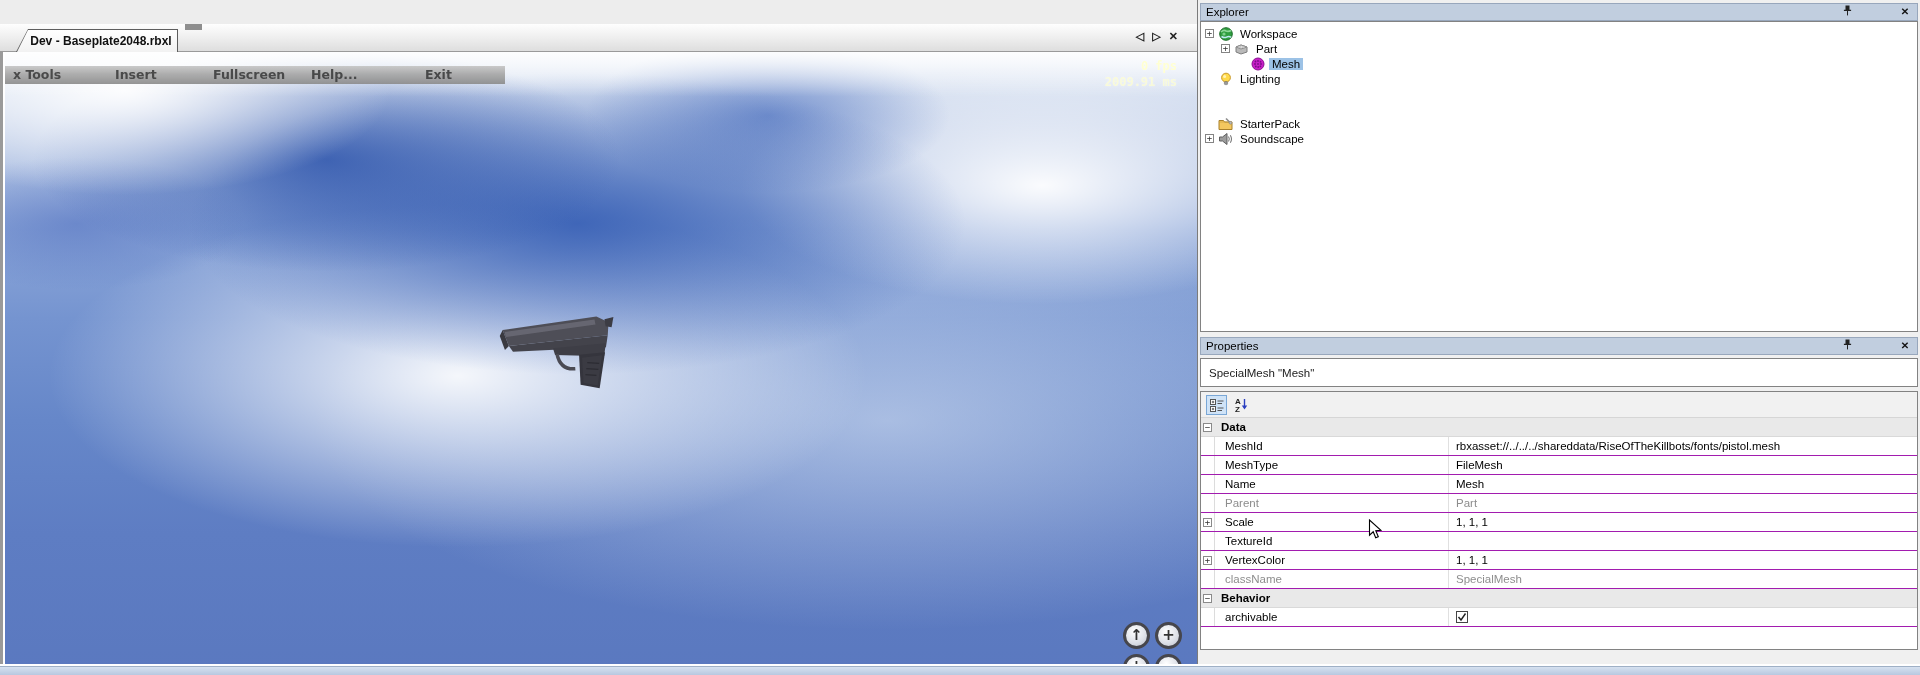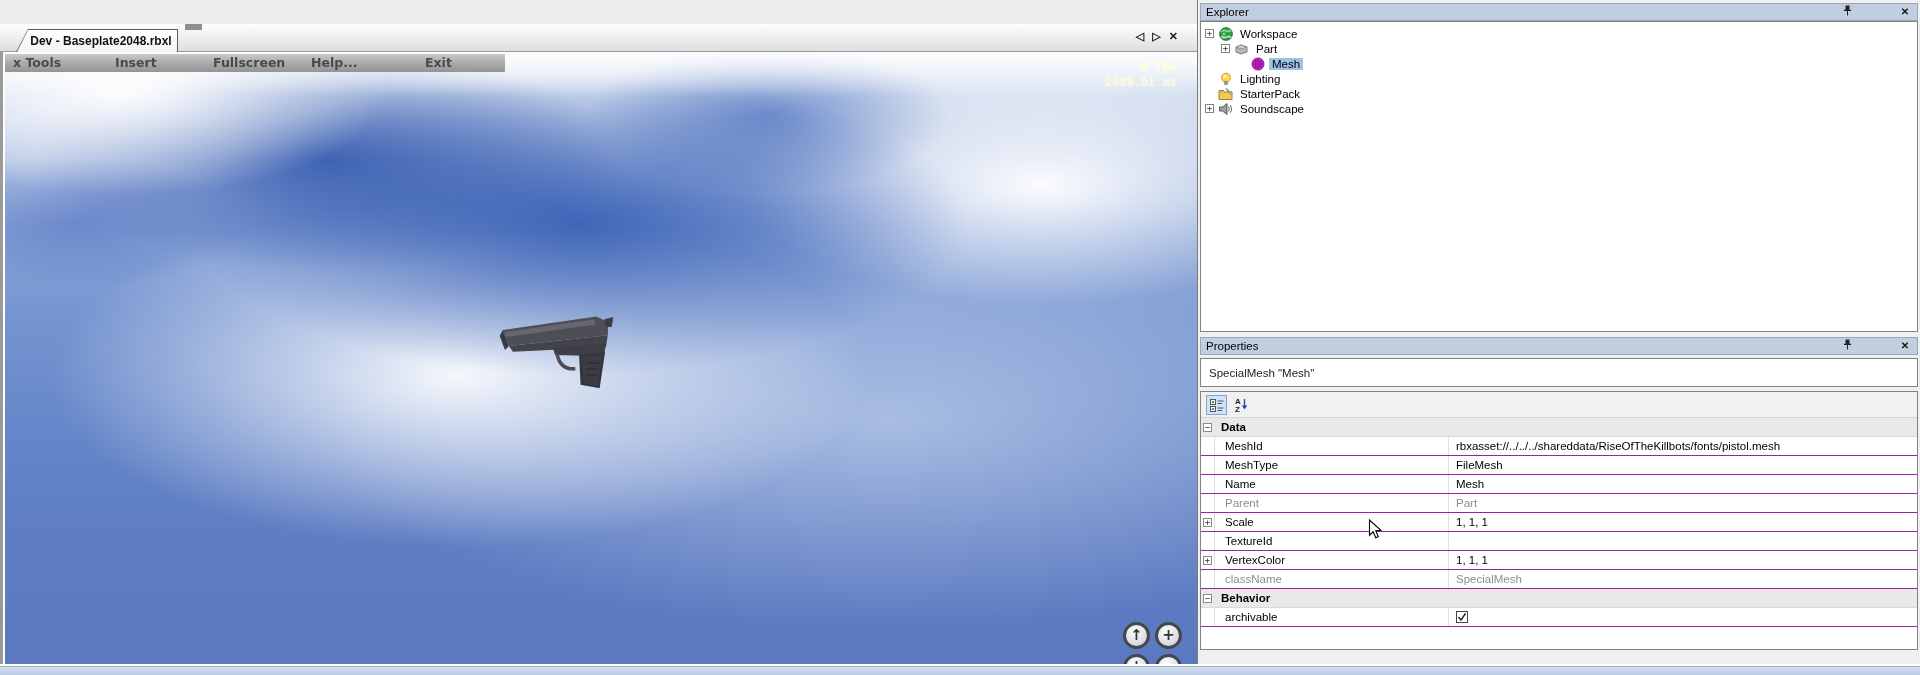--- a/index.html
+++ b/index.html
@@ -47,21 +47,21 @@
       radial-gradient(ellipse 540px 210px at 48% 27%, rgba(44,86,176,0.82), rgba(44,86,176,0) 72%),
       radial-gradient(ellipse 260px 110px at 64% 10%, rgba(58,98,185,0.6), rgba(58,98,185,0) 70%),
       radial-gradient(ellipse 240px 95px at 6% 27%, rgba(72,104,188,0.5), rgba(72,104,188,0) 70%),
       radial-gradient(ellipse 430px 170px at 87% 21%, rgba(255,255,255,0.95), rgba(255,255,255,0) 70%),
       radial-gradient(ellipse 620px 260px at 38% 51%, rgba(255,255,255,0.92), rgba(255,255,255,0) 66%),
       radial-gradient(ellipse 820px 300px at 74% 58%, rgba(236,243,251,0.5), rgba(236,243,251,0) 70%),
       linear-gradient(180deg, #e8eef7 0%, #bccbe7 14%, #8da7d9 28%, #7594d0 42%, #6687c9 58%, #5e7dc3 76%, #5a78bf 100%);
     overflow:hidden;
   }
   .gamemenu {
-    position:absolute; left:0; top:2px; width:500px; height:18px;
+    position:absolute; left:0; top:14px; width:500px; height:18px;
     background:linear-gradient(#c6c6c6, #a8a8a8 45%, #8d8d8d);
     opacity:0.93;
   }
   .gamemenu span {
     position:absolute; top:1px; font-family:"DejaVu Sans", sans-serif;
     font-size:12.5px; font-weight:bold; color:#3d3d3d; white-space:nowrap;
   }
   .fpsbox {
     position:absolute; right:20px; top:6px; text-align:right;
     font-family:"DejaVu Sans Mono", monospace; font-size:12px; line-height:16px;
@@ -259,21 +259,21 @@
           <span class="texp-sp"></span>
           <span class="ticon">
             <svg width="14" height="14" viewBox="0 0 14 14">
               <circle cx="7" cy="5.6" r="4.4" fill="#ffd949" stroke="#c9992b"></circle>
               <circle cx="5.6" cy="4.4" r="1.5" fill="#fff3b8"></circle>
               <rect x="5.4" y="9.6" width="3.2" height="3" rx="0.8" fill="#9a9a9a" stroke="#6d6d6d" stroke-width="0.6"></rect>
             </svg>
           </span>
           <span class="tlabel">Lighting</span>
         </div>
-        <div class="trow" style="padding-left: 4px;">
+        <div class="trow" style="padding-left: 4px; margin-top: 30px;">
           <span class="texp-sp"></span>
           <span class="ticon">
             <svg width="15" height="14" viewBox="0 0 15 14">
               <path d="M1 3.5 h4.5 l1 1.5 H14 v7.5 H1 Z" fill="#f3c75f" stroke="#a8802c"></path>
               <path d="M1 5 H14" stroke="#caa23f" stroke-width="0.7"></path>
               <path d="M8 1.5 l4 4" stroke="#8d8d8d" stroke-width="1.6"></path>
               <circle cx="12.5" cy="5.8" r="1.4" fill="#b9b9b9" stroke="#777" stroke-width="0.5"></circle>
             </svg>
           </span>
           <span class="tlabel">StarterPack</span>

